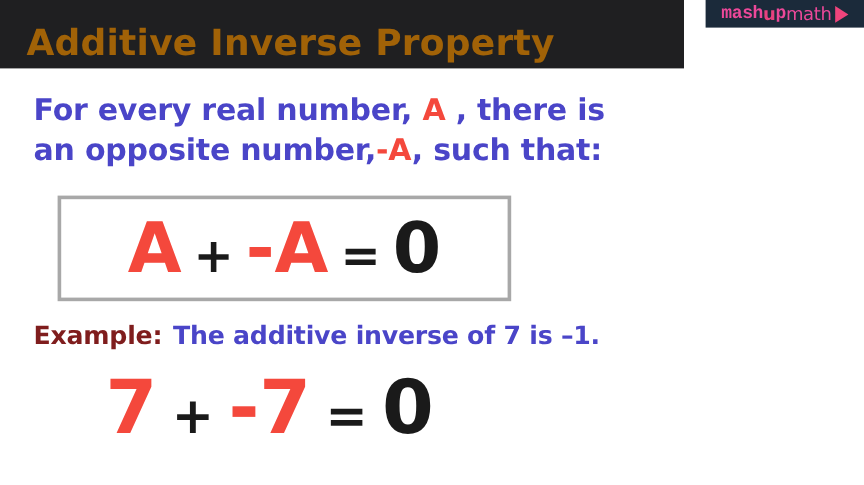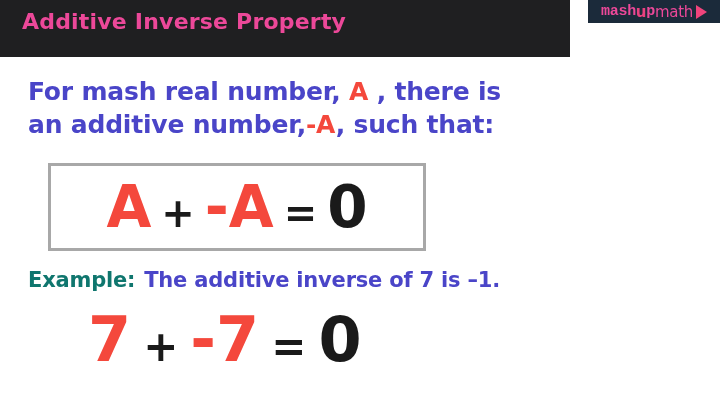--- a/index.html
+++ b/index.html
@@ -20,24 +20,24 @@
     position: absolute;
     left: 0;
     top: 0;
     width: 570px;
     height: 57px;
     background: #1f1f21;
   }
   #page-title {
     position: absolute;
     left: 22px;
-    top: 9px;
-    font-size: 22px;
-    font-weight: bold;
-    color: #ec4899;
+    top: 19px;
+    font-size: 30px;
+    font-weight: bold;
+    color: #a16207;
     letter-spacing: 0.2px;
     white-space: nowrap;
     font-family: "DejaVu Sans", sans-serif;
   }
 
   
   #brand-logo {
     position: absolute;
     left: 588px;
     top: 0px;
@@ -142,21 +142,21 @@
     left: 28px;
     top: 268px;
     font-size: 21px;
     font-weight: bold;
     color: #4a45c8;
     white-space: nowrap;
     letter-spacing: -0.2px;
     font-family: "DejaVu Sans", sans-serif;
   }
   .example-label {
-    color: #0f766e;
+    color: #7f1d1d;
     margin-right: 9px;
   }
 
   
   #bottom-equation {
     position: absolute;
     left: 88px;
     top: 303px;
     display: flex;
     align-items: baseline;
@@ -179,24 +179,24 @@
 
 <div id="brand-logo">
   <span class="logo-mashup">mash</span>
     <span class="logo-u">u</span>
     <span class="logo-mashup">p</span>
     <span class="logo-math">math</span>
     <span class="logo-play"></span>
 </div>
 
 <div id="statement">
-  <span>For mash real number,</span>
+  <span>For every real number,</span>
   <span class="var-red">A</span>
   <span>, there is</span><br>
-  <span>an additive number,</span><span class="var-red">-A</span><span>, such that:</span>
+  <span>an opposite number,</span><span class="var-red">-A</span><span>, such that:</span>
 </div>
 
 <div id="formula-box">
   <div class="formula-line">
     <span class="eq-term-red">A</span>
     <span class="eq-op">+</span>
     <span class="eq-term-red">-A</span>
     <span class="eq-op">=</span>
     <span class="eq-zero">0</span>
   </div>

